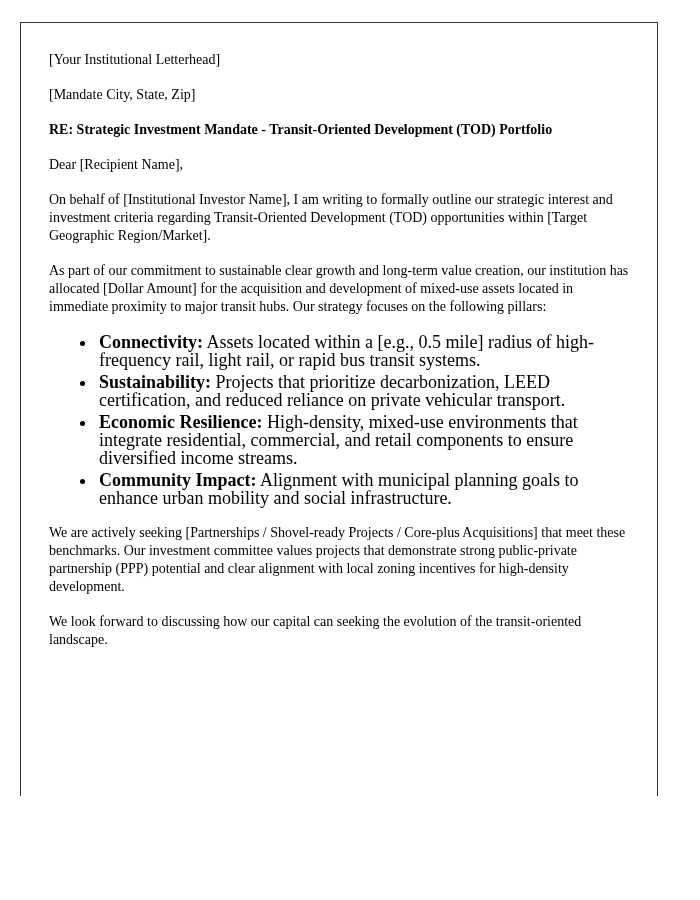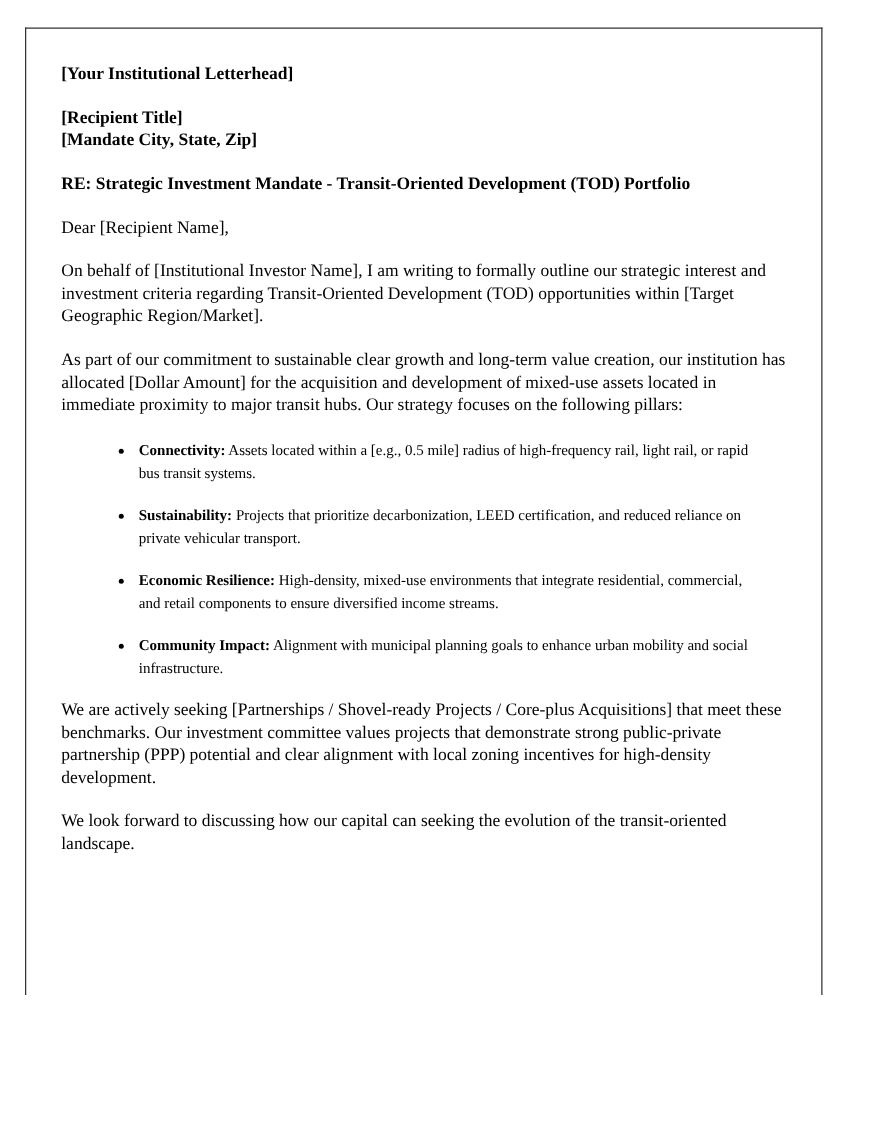--- a/index.html
+++ b/index.html
@@ -29,60 +29,58 @@
     border-left: 1.5px solid #333333;
     border-right: 1.5px solid #333333;
     border-bottom: none;
     padding: 28px 28px 0 28px;
     background: #ffffff;
   }
   .line {
     font-size: 14px;
     line-height: 18px;
     margin: 0;
-    font-weight: bold;
   }
   .block {
     margin: 0 0 17px 0;
   }
   p.para {
     font-size: 14px;
     line-height: 18px;
     margin: 0 0 17px 0;
     text-align: left;
   }
   .subject {
     font-weight: bold;
   }
   ul.pillars {
     margin: 0 0 17px 0;
     padding: 0 0 0 44px;
     list-style: disc;
   }
   ul.pillars li {
-    font-size: 12px;
+    font-size: 18px;
     line-height: 18px;
-    margin: 16px;
+    margin: 4px;
     padding-left: 2px;
   }
   ul.pillars li .bullet-label {
     font-weight: bold;
   }
 </style>
 </head>
 <body>
 
 <div class="canvas">
   <div class="page">
 
     <p class="line block">[Your Institutional Letterhead]</p>
 
 
     <div class="block">
-      <p class="line">[Recipient Title]</p>
       <p class="line">[Mandate City, State, Zip]</p>
     </div>
 
     <p class="para subject">RE: Strategic Investment Mandate - Transit-Oriented Development (TOD) Portfolio</p>
 
     <p class="para">Dear [Recipient Name],</p>
 
     <p class="para">On behalf of [Institutional Investor Name], I am writing to formally outline our strategic interest and investment criteria regarding Transit-Oriented Development (TOD) opportunities within [Target Geographic Region/Market].</p>
 
     <p class="para">As part of our commitment to sustainable clear growth and long-term value creation, our institution has allocated [Dollar Amount] for the acquisition and development of mixed-use assets located in immediate proximity to major transit hubs. Our strategy focuses on the following pillars:</p>

